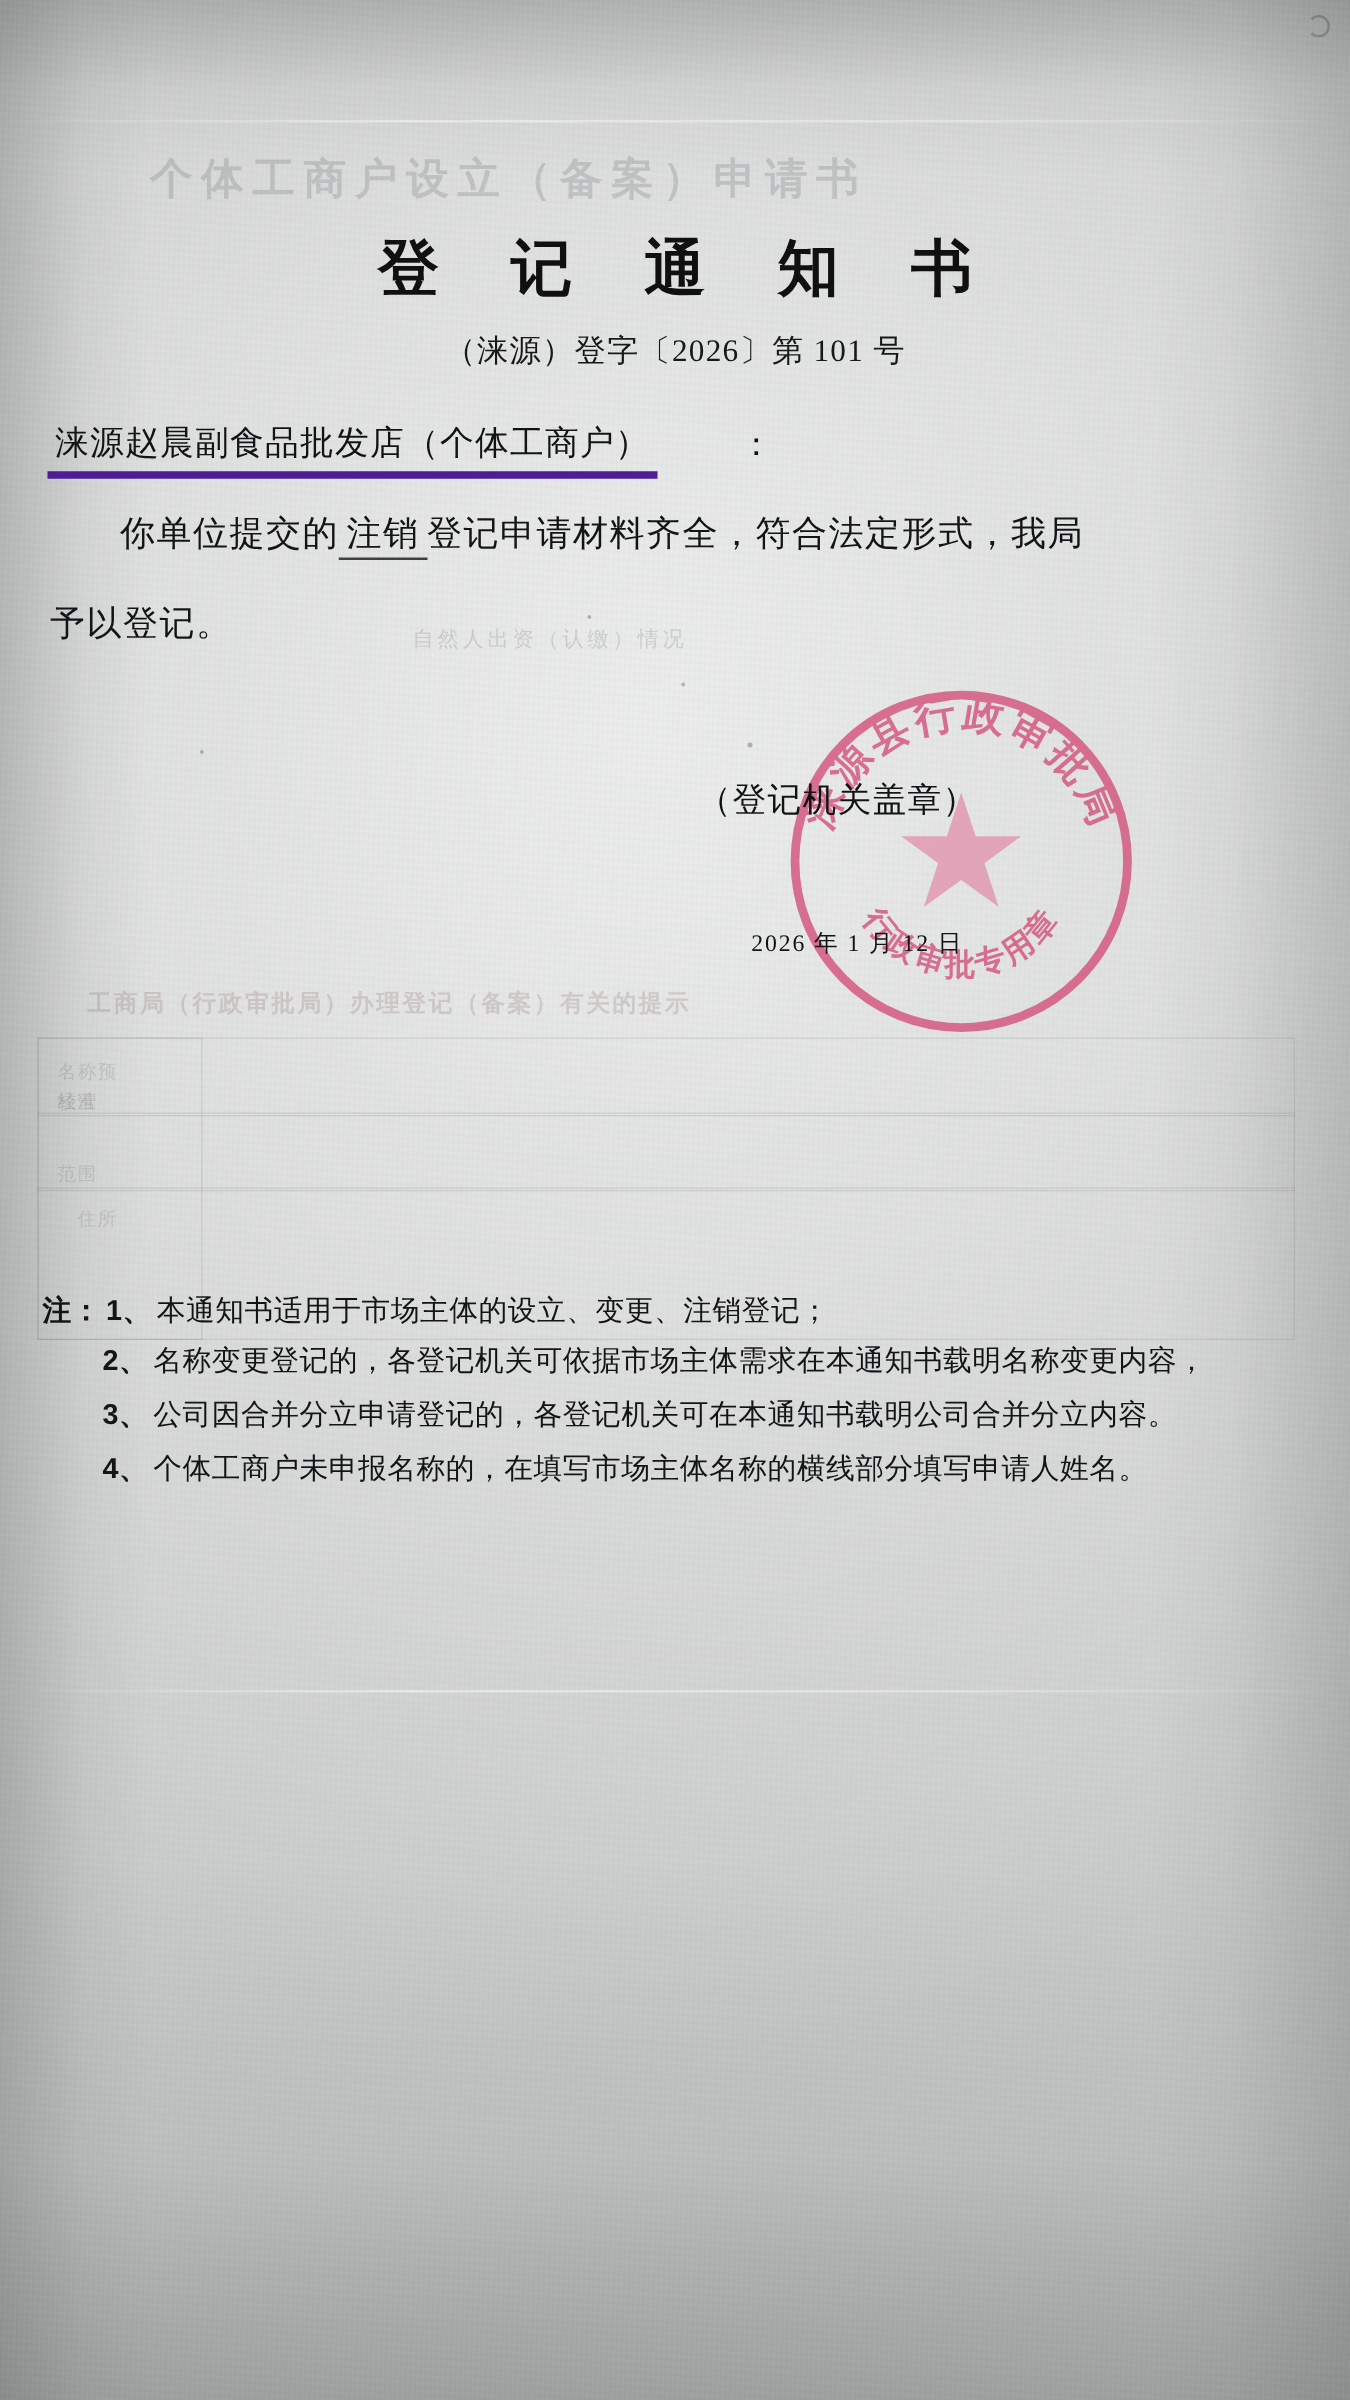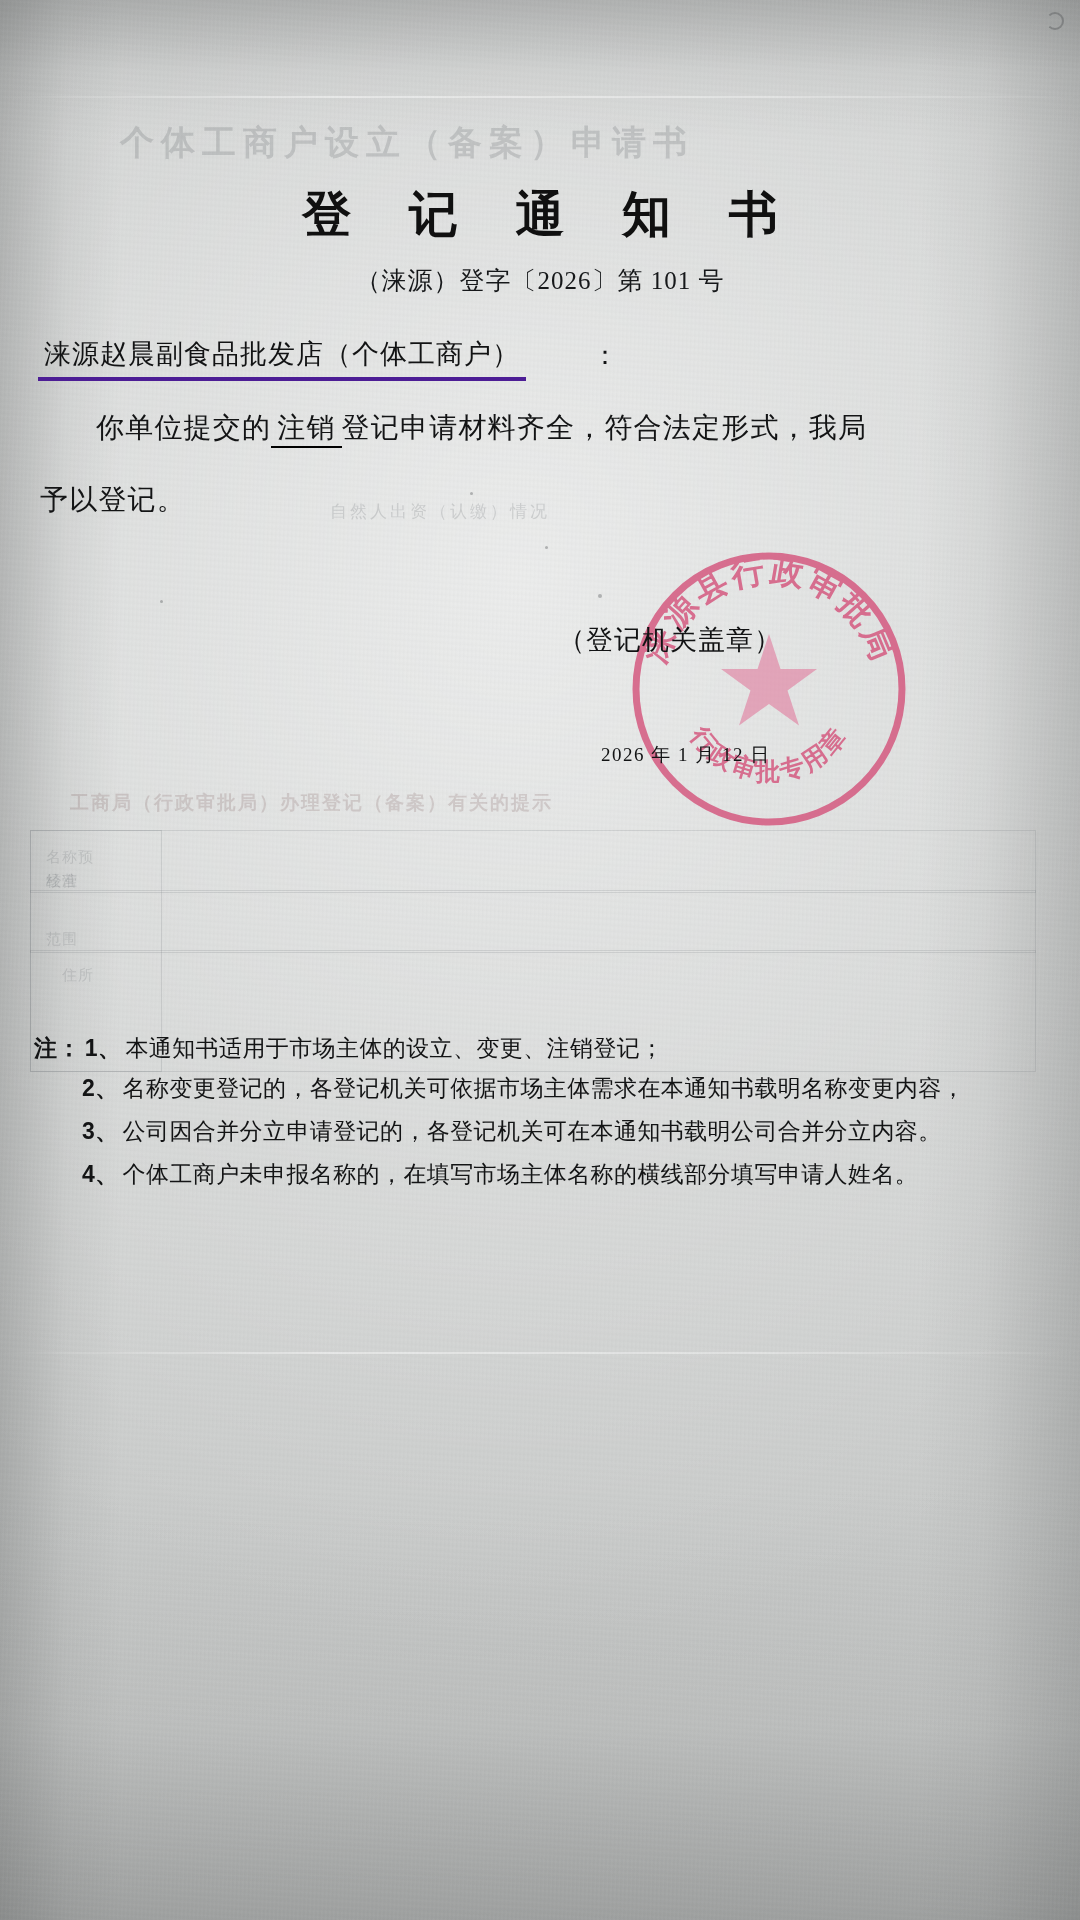--- a/index.html
+++ b/index.html
@@ -120,21 +120,21 @@
     color: #16181a;
   }
 
   .recipient {
     position: absolute;
     top: 336px;
     left: 38px;
     font-size: 27px;
     letter-spacing: 1px;
     padding: 0 6px 5px 6px;
-    border-bottom: 4px solid #4c1d95;
+    border-bottom: 6px solid #4c1d95;
     color: #121314;
   }
   .recipient-colon {
     position: absolute;
     top: 338px;
     left: 592px;
     font-size: 26px;
     color: #121314;
   }
 
@@ -143,21 +143,21 @@
     top: 392px;
     left: 40px;
     width: 840px;
     font-size: 28px;
     line-height: 72px;
     letter-spacing: 1.2px;
     text-indent: 56px;
     color: #131415;
   }
   .fill-blank {
-    border-bottom: 2px solid #000000;
+    border-bottom: 2px solid #404040;
     padding: 0 6px 3px 6px;
   }
 
   .seal-label {
     position: absolute;
     top: 622px;
     left: 558px;
     font-size: 27px;
     letter-spacing: 1px;
     color: #121314;

